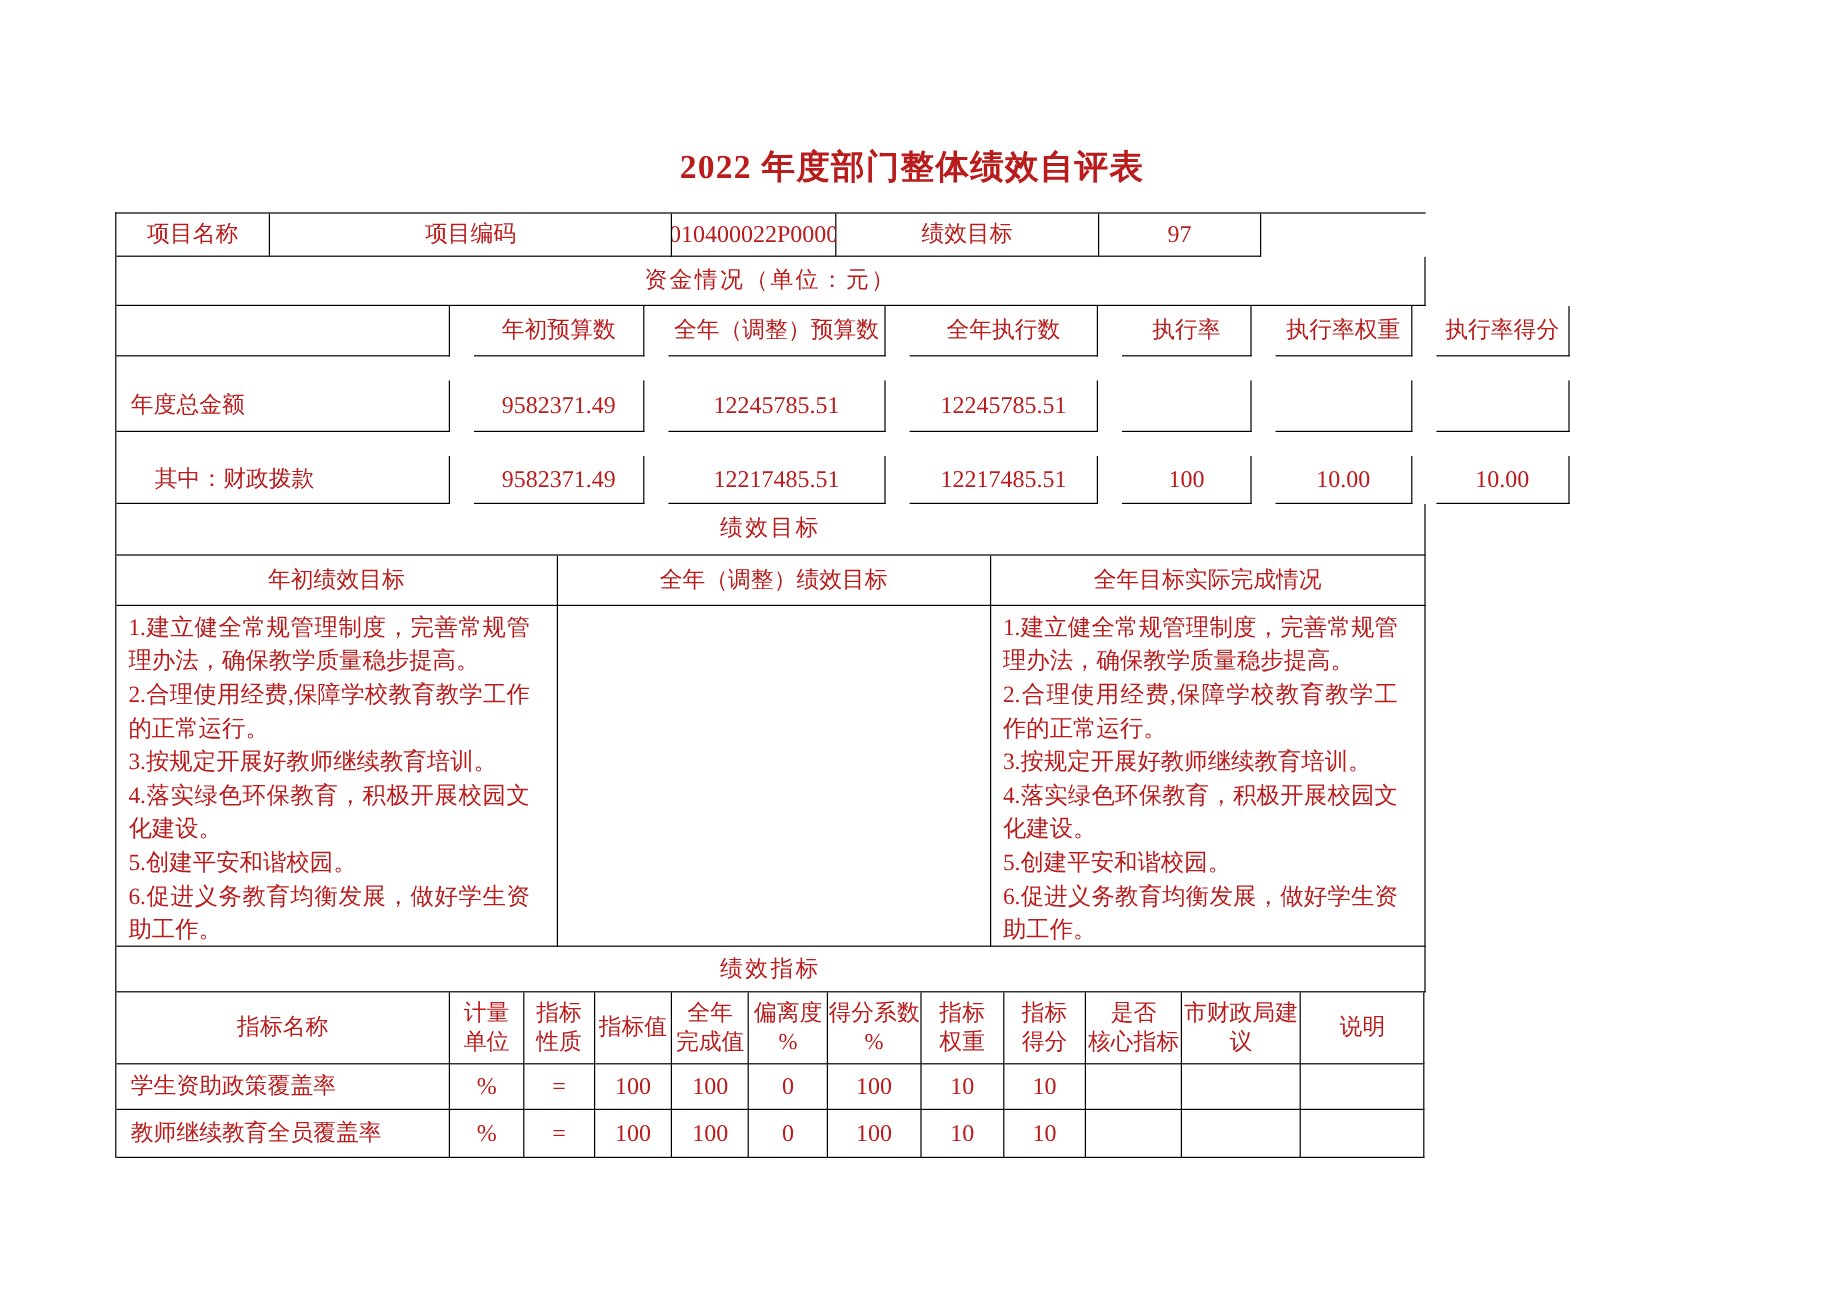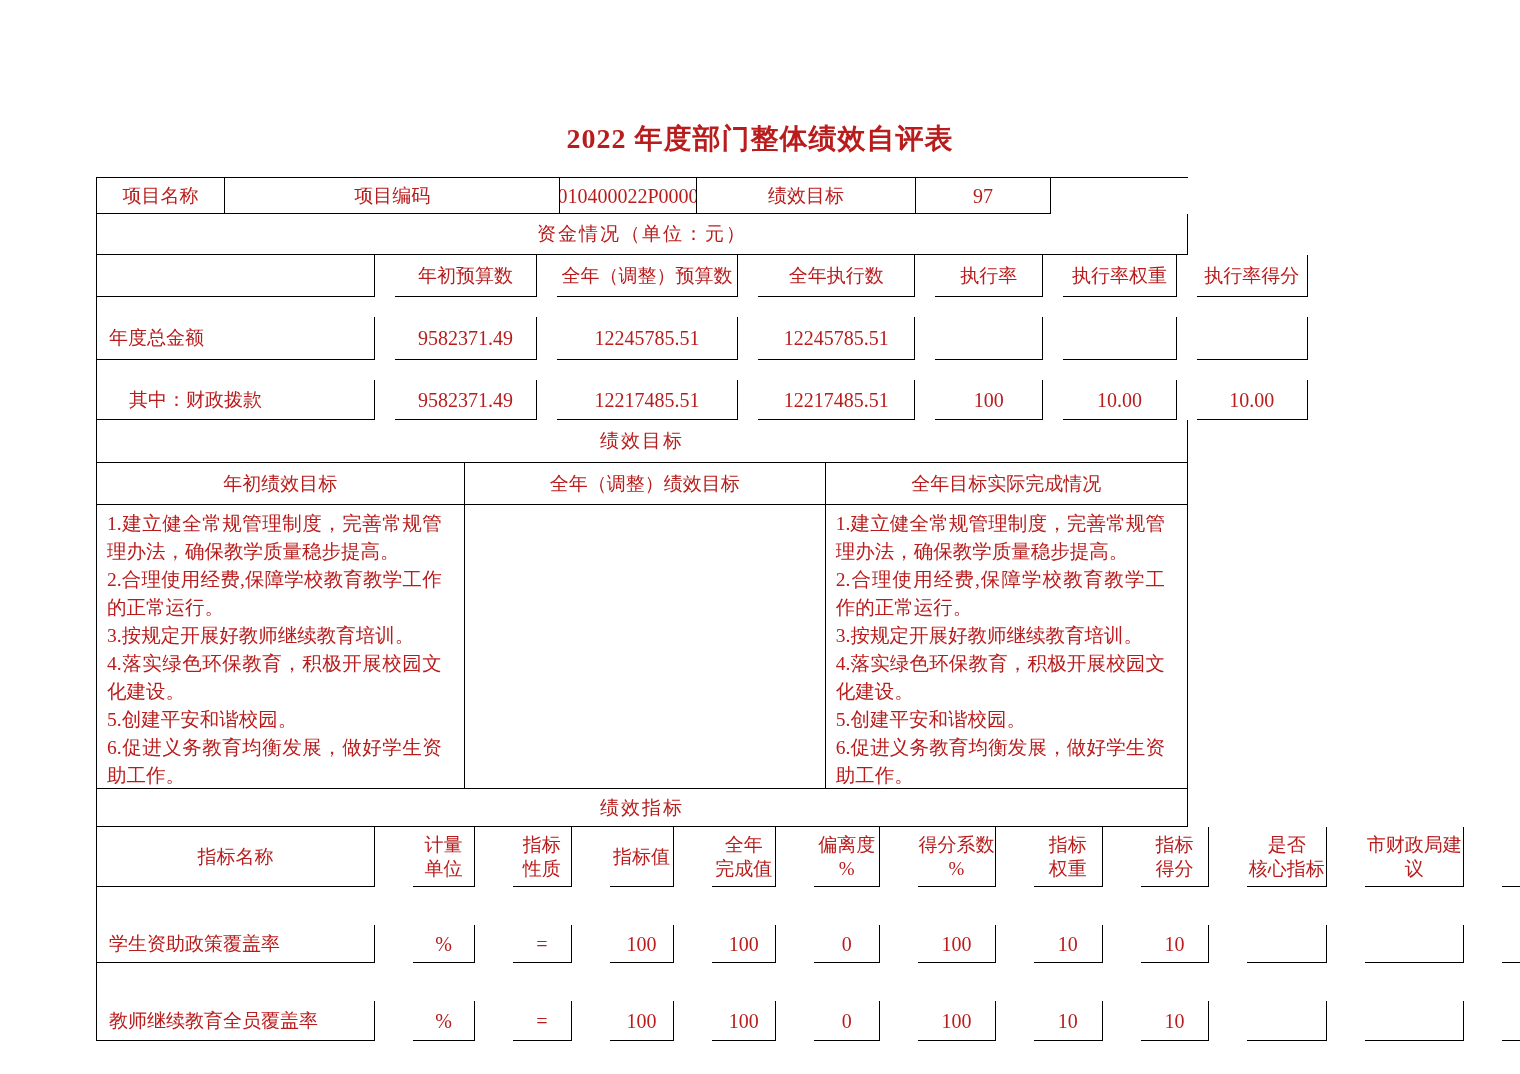--- a/index.html
+++ b/index.html
@@ -51,21 +51,21 @@
     line-height:28px;
     font-size:19.5px;
   }
   
   .gA { grid-template-columns:11.75% 30.7% 12.55% 20.05% 12.4% 12.55%; grid-auto-rows:36px; }
   .gB { grid-template-columns:100%; grid-auto-rows:41px; }
   .gC { grid-template-columns:25.5% 13% 16.6% 14.4% 9.9% 10.4% 10.2%; grid-template-rows:42px 43px 40px;gap:20px; }
   .gD { grid-template-columns:100%; grid-auto-rows:43px; }
   .gE { grid-template-columns:33.7% 33.1% 33.2%; grid-template-rows:42px 284px; }
   .gF { grid-template-columns:100%; grid-auto-rows:38px; }
-  .gG { grid-template-columns:25.5% 5.65% 5.4% 5.9% 5.9% 6% 7.15% 6.3% 6.3% 7.3% 9.1% 9.45%; grid-template-rows:60px 38px 40px;gap:38px; }
+  .gG { grid-template-columns:25.5% 5.65% 5.4% 5.9% 5.9% 6% 7.15% 6.3% 6.3% 7.3% 9.1% 9.45%; grid-template-rows:60px 38px 40px; }
 </style>
 </head>
 <body>
 
 <div class="page">
 
   <div class="doc-title">2022 年度部门整体绩效自评表</div>
 
   <div class="tbl-wrap">
 

